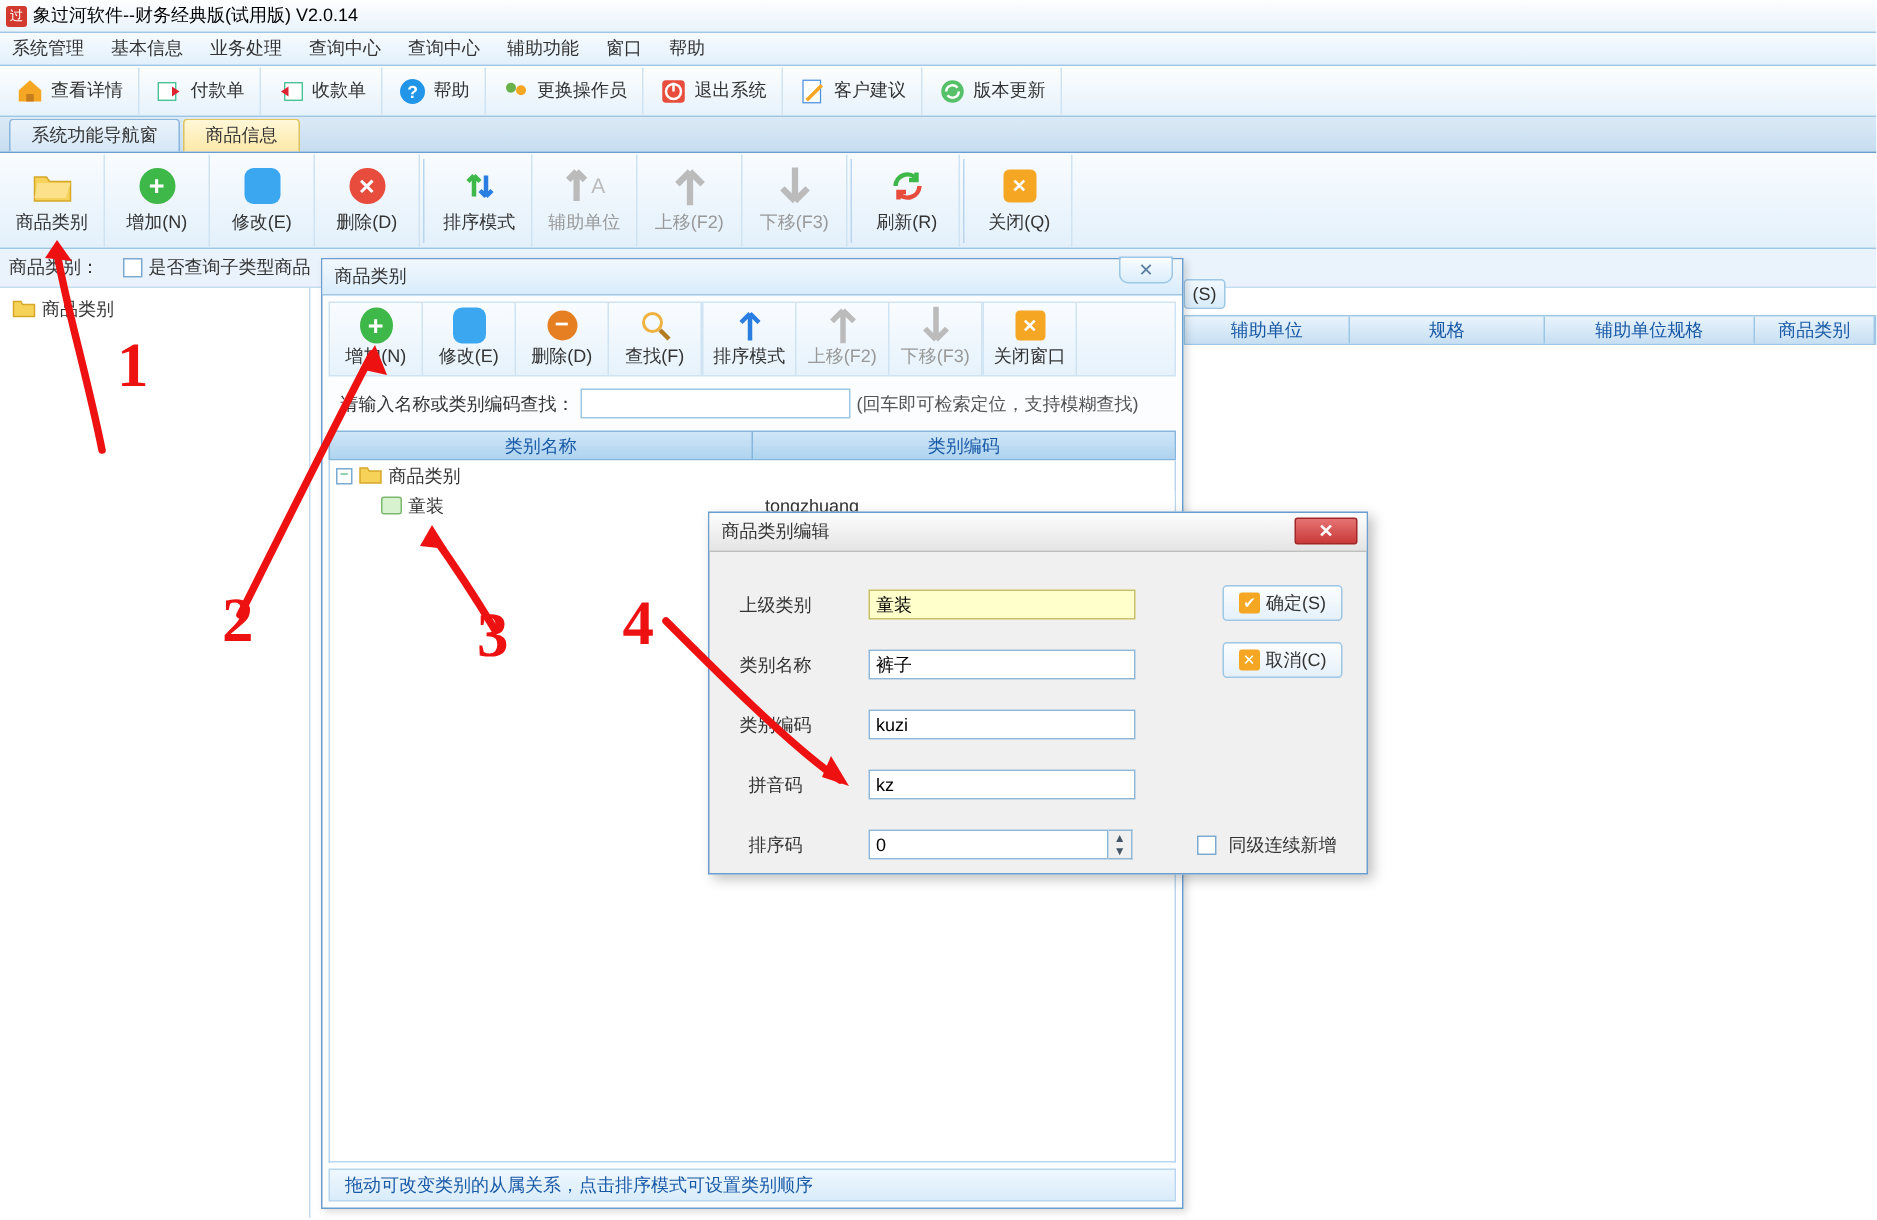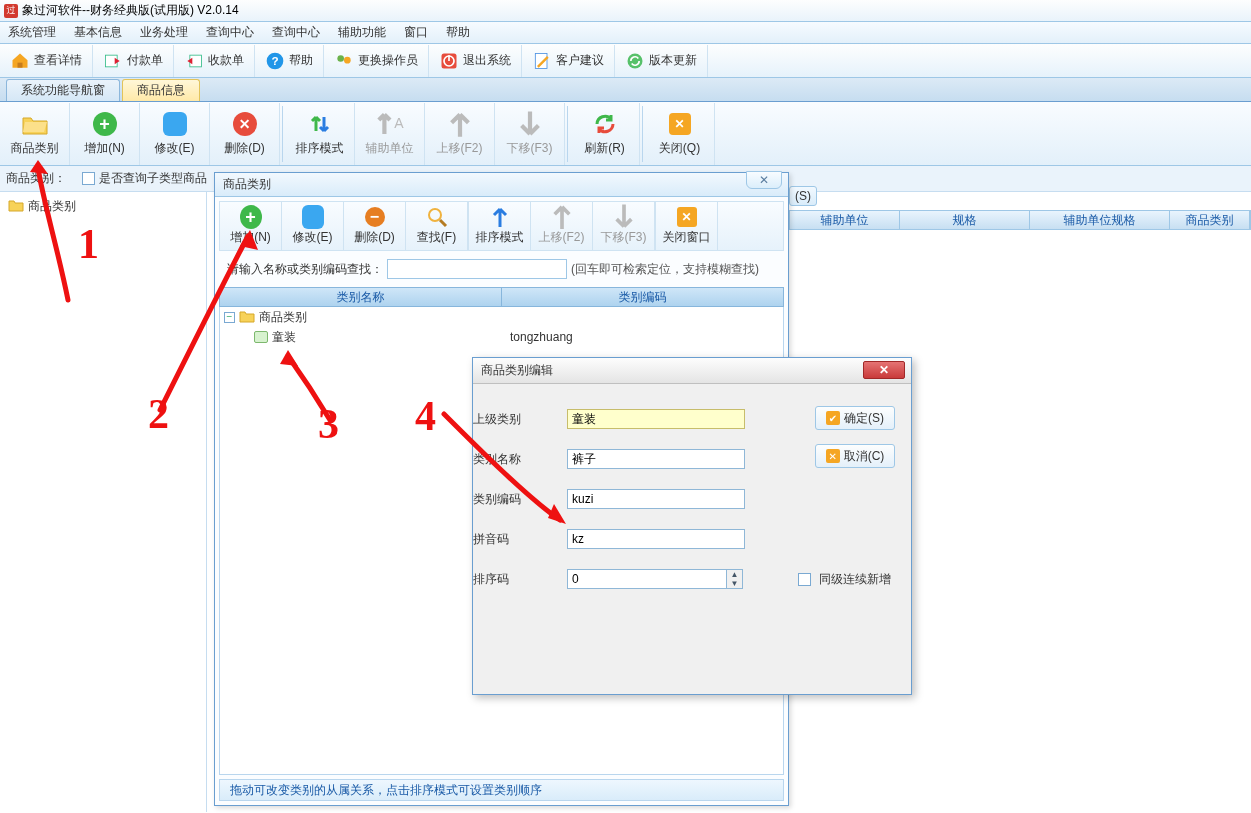--- a/index.html
+++ b/index.html
@@ -85,29 +85,29 @@
 .row1 { display:flex; align-items:center; height:20px; padding-left:4px; gap:4px;}
 .row2 { display:flex; align-items:center; height:20px; padding-left:34px; gap:4px; background:#fff;}
 .tree-toggle{ width:11px;height:11px;border:1px solid #7aa9d2;display:flex;align-items:center;justify-content:center;font-size:10px;line-height:1;color:#3a6;}
 .fold-yellow svg{width:16px;height:14px;}
 .leaf-ico{ width:14px;height:12px;border:1px solid #7db86e;background:#d7f2cf;border-radius:2px;}
 .row2 .code{ position:absolute; left:290px;}
 
 .footer-hint{ position:absolute; left:4px; right:4px; bottom:4px; height:22px; border:1px solid #b9d6ee; background:linear-gradient(#eef7fe,#d9ecfa); padding-left:10px; line-height:20px; color:#1859a6;}
 
 
-.edit-dlg{ position:absolute; left:472px; top:357px; width:440px; height:338px; border:1px solid #6a9ed0; background:#f0f0f0; box-shadow:3px 3px 8px rgba(0,0,0,.25);}
+.edit-dlg{ position:absolute; left:472px; top:341px; width:440px; height:242px; border:1px solid #6a9ed0; background:#f0f0f0; box-shadow:3px 3px 8px rgba(0,0,0,.25);}
 .ed-title{ height:26px; background:linear-gradient(#fdfdfd,#e4e4e4); display:flex; align-items:center; padding-left:8px; border-bottom:1px solid #bfbfbf; position:relative;}
 .ed-close{ position:absolute; right:6px; top:3px; width:42px; height:18px; background:linear-gradient(#e57373,#c93a3a); border:1px solid #a02828; border-radius:2px; color:#fff; text-align:center; font-size:12px; line-height:16px; font-weight:bold;}
 .ed-header{ margin:8px 8px 0 8px; height:48px; border:1px solid #b7cfe3; background:linear-gradient(#f4faff,#e2f0fb); display:flex; align-items:center; justify-content:space-between; padding:0 8px;}
 .ed-header b{ color:#1757c2; font-size:13px;}
 .ed-header .paper-i svg{ width:40px;height:38px;}
 .ed-body{ padding:22px 0 0 0; position:relative; height:240px;}
 .ed-row{ display:flex; align-items:center; height:26px; margin-bottom:14px;}
-.ed-row label{ width:88px; text-align:left; margin-right:6px;}
+.ed-row label{ width:88px; text-align:center; margin-right:18px;}
 .ed-row input{ height:20px; border:1px solid #8fb7d7; padding:0 4px; width:178px; font-size:12px;}
 .ed-row .parent-inp{ background:#ffffcc; border-color:#c7bd6b;}
 .spin{ display:flex;}
 .spin input{ width:160px;}
 .spin .sp-btns{ width:16px; height:20px; border:1px solid #8fb7d7; border-left:none; display:flex; flex-direction:column;}
 .spin .sp-btns span{ flex:1; text-align:center; font-size:8px; line-height:9px; color:#456;}
 .ed-btns{ position:absolute; right:16px; top:22px; display:flex; flex-direction:column; gap:14px;}
 .ed-btn{ width:80px; height:24px; border:1px solid #9ec7e6; background:linear-gradient(#fdfefe,#e4f0fa); display:flex; align-items:center; justify-content:center; gap:4px; border-radius:3px;}
 .ed-btn .ok-i{ width:14px;height:14px;background:#f5a623;border-radius:2px;display:flex;align-items:center;justify-content:center;color:#fff;font-size:10px;}
 .ed-btn .cn-i{ width:14px;height:14px;background:#f5a623;border-radius:2px;display:flex;align-items:center;justify-content:center;color:#fff;font-size:10px;}

